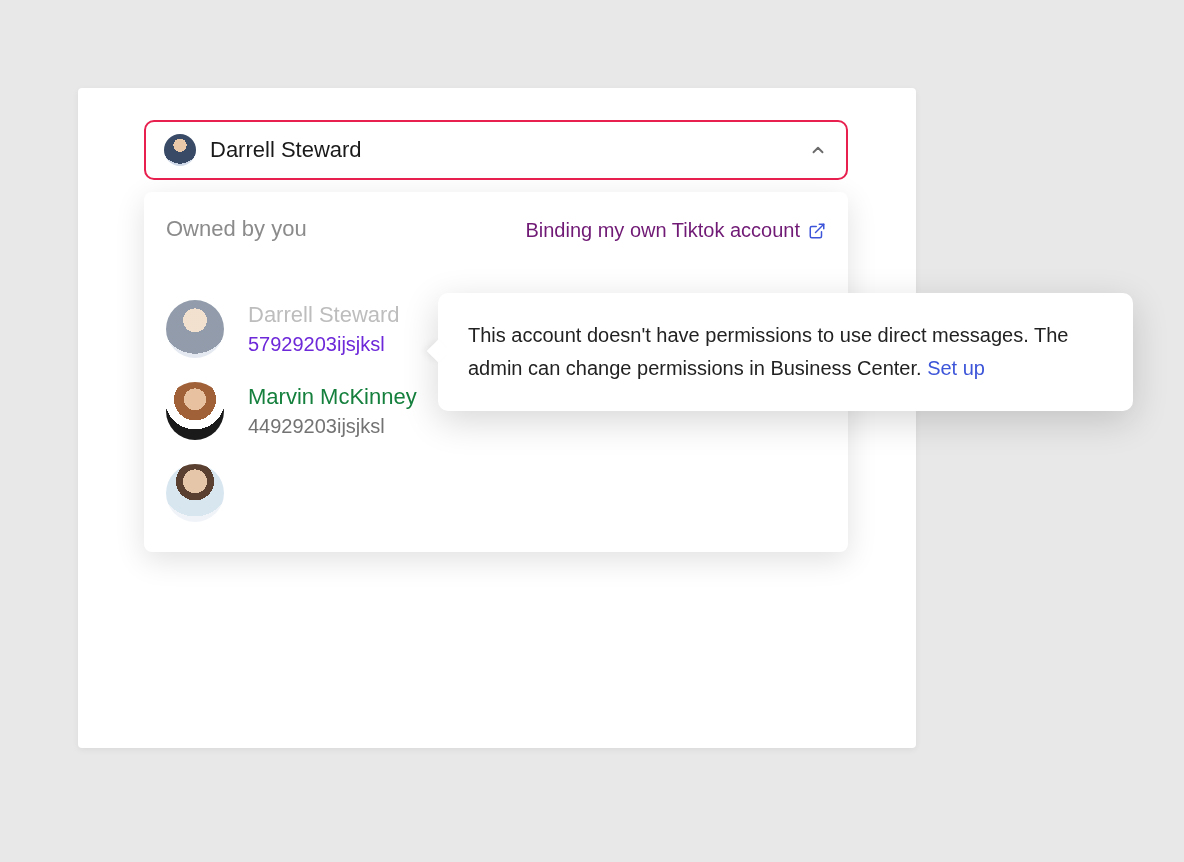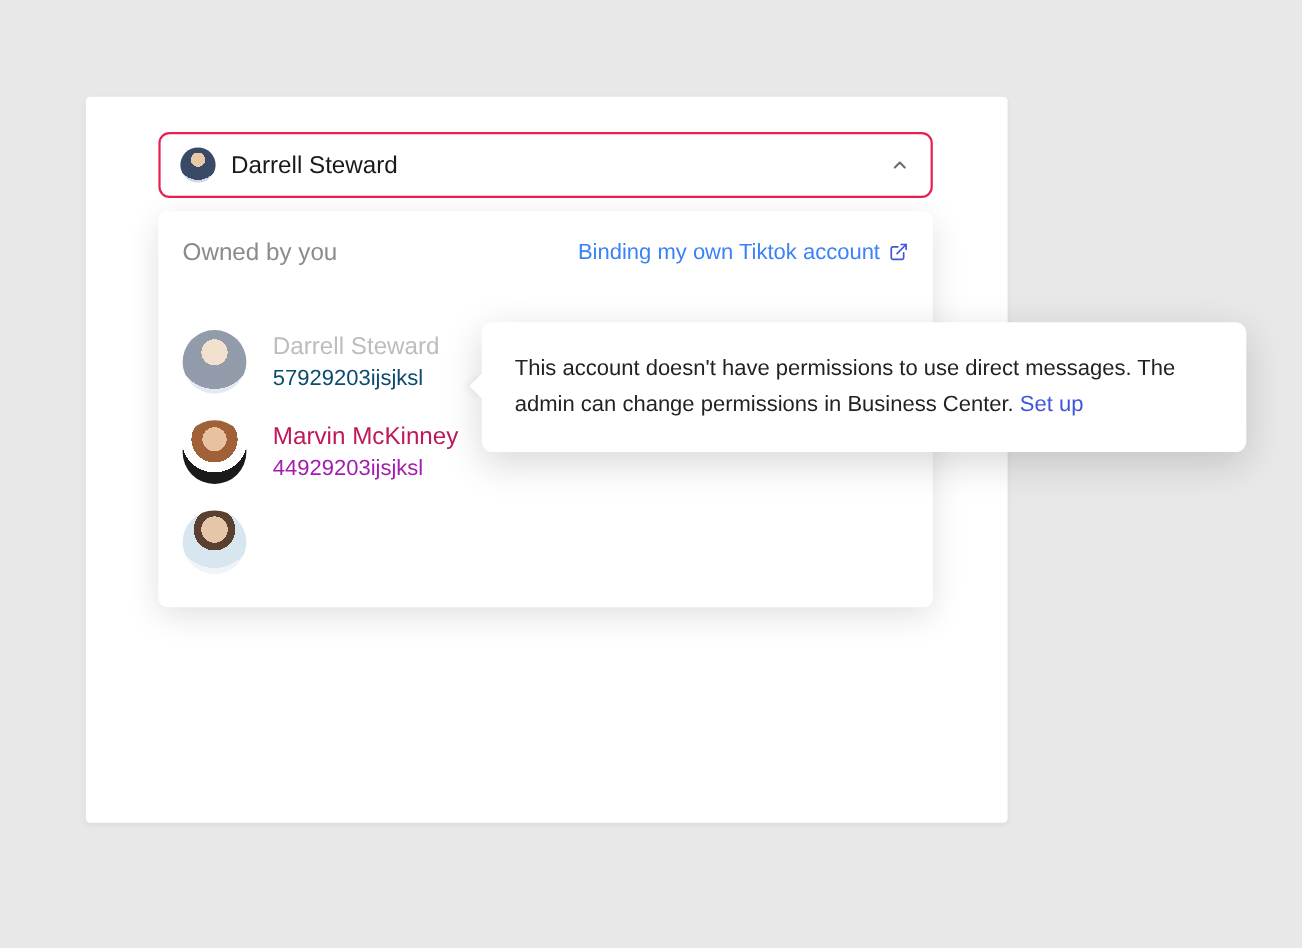--- a/index.html
+++ b/index.html
@@ -58,31 +58,31 @@
     left: 144px;
     top: 192px;
     width: 704px;
     background: #fff;
     border-radius: 8px;
     box-shadow: 0 8px 30px rgba(0,0,0,0.12);
     padding: 16px 0 18px 0;
   }
   .section-row {
     display: flex;
-    align-items: center;
+    align-items: flex-end;
     justify-content: space-between;
     padding: 8px 22px;
   }
   .section-label {
     font-size: 22px;
     color: #8b8b8b;
   }
   .section-link {
     font-size: 20px;
-    color: #3b82f6;
+    color: #701a75;
     display: flex;
     align-items: center;
     gap: 8px;
     cursor: pointer;
     text-decoration: none;
   }
   .ext-icon {
     width: 18px;
     height: 18px;
     display: inline-flex;
@@ -107,29 +107,29 @@
     flex-shrink: 0;
     margin-right: 24px;
   }
   .account-text {
     display: flex;
     flex-direction: column;
     gap: 4px;
   }
   .account-name {
     font-size: 22px;
-    color: #be185d;
+    color: #15803d;
     line-height: 1.2;
   }
   .account-id {
     font-size: 20px;
-    color: #a21caf;
+    color: #737373;
   }
   .account-item.disabled .account-name { color: #bdbdbd; }
-  .account-item.disabled .account-id { color: #0c4a6e; }
+  .account-item.disabled .account-id { color: #6d28d9; }
   .account-item.disabled .avatar { opacity: 0.55; }
 
   .tooltip {
     position: absolute;
     left: 438px;
     top: 293px;
     width: 695px;
     background: #fff;
     border-radius: 10px;
     box-shadow: 0 10px 36px rgba(0,0,0,0.16);

